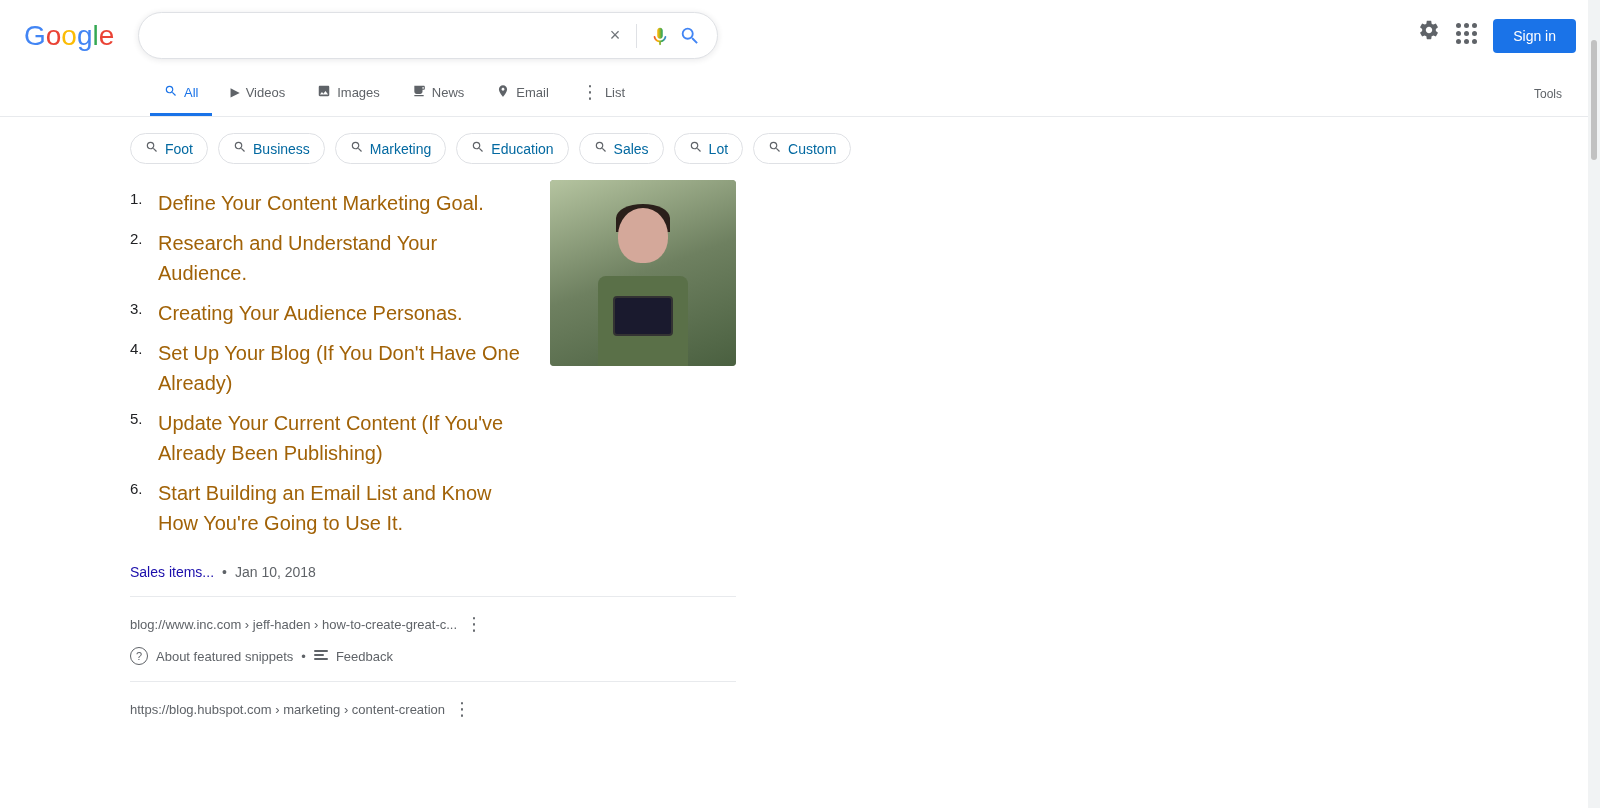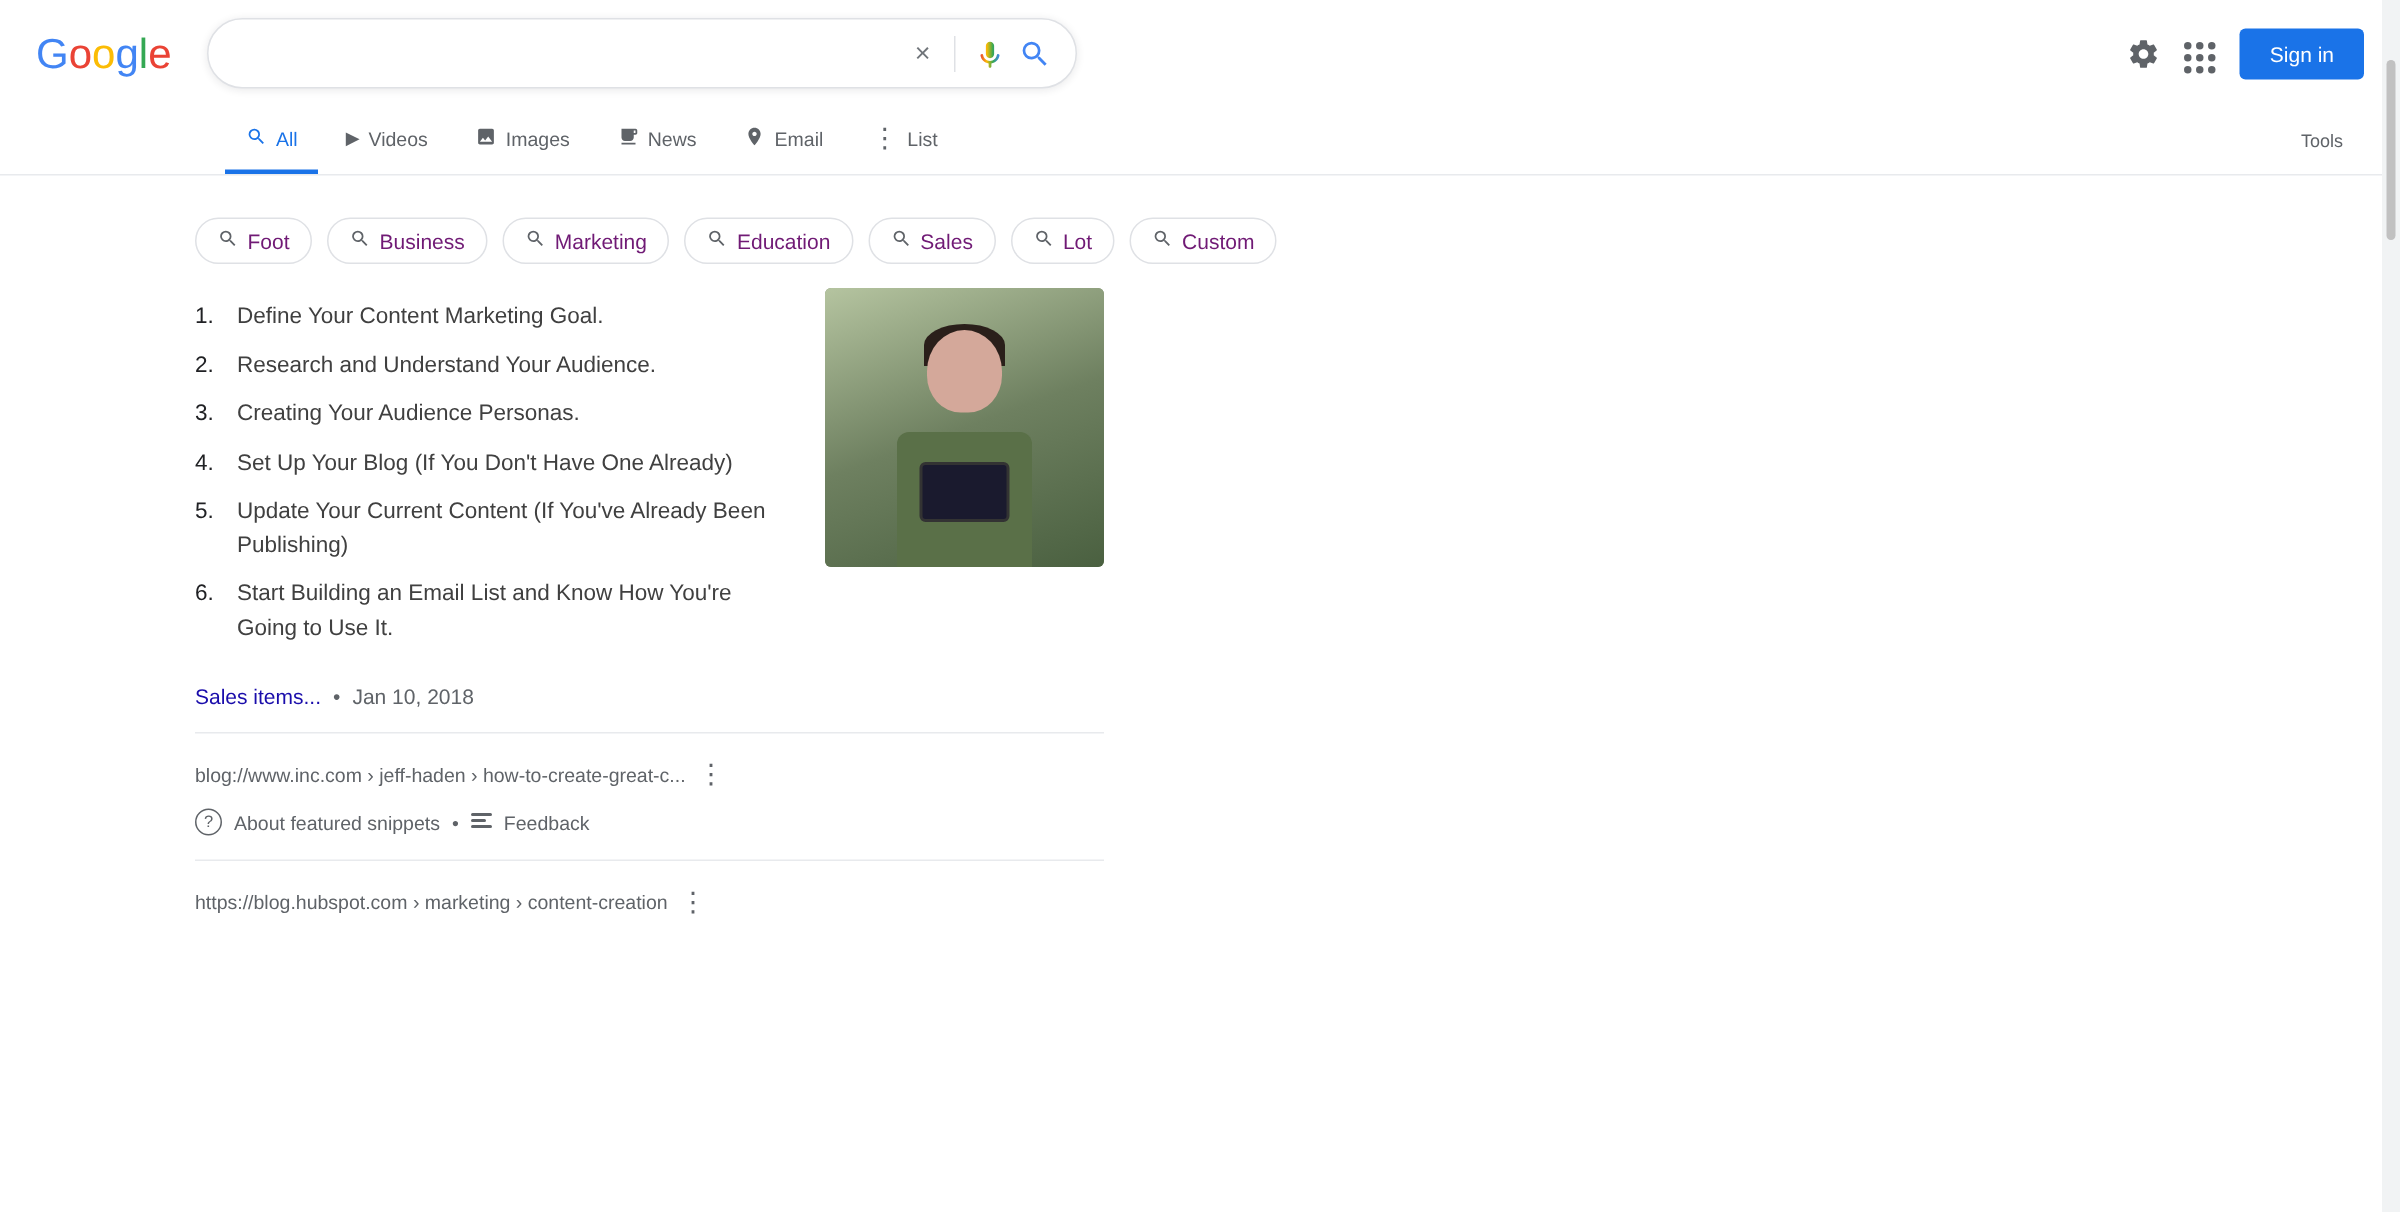--- a/index.html
+++ b/index.html
@@ -83,21 +83,21 @@
     .search-icon-svg {
       width: 22px;
       height: 22px;
       color: #4285F4;
     }
 
     .header-spacer { flex: 1; }
 
     .header-right {
       display: flex;
-      align-items: flex-end;
+      align-items: flex-start;
       gap: 12px;
     }
     .settings-icon {
       cursor: pointer;
       color: #5f6368;
       font-size: 22px;
     }
     .apps-icon {
       cursor: pointer;
       color: #5f6368;
@@ -167,24 +167,23 @@
     }
     .chip {
       display: flex;
       align-items: center;
       gap: 6px;
       padding: 6px 14px;
       border: 1px solid #dfe1e5;
       border-radius: 20px;
       cursor: pointer;
       font-size: 14px;
-      color: #701a75;
+      color: #0369a1;
       background: #fff;
       white-space: nowrap;
-      margin-top: 12px;
     }
     .chip-search-icon {
       color: #5f6368;
       font-size: 14px;
     }
 
     
     .results-area {
       padding: 8px 24px 24px 130px;
       max-width: 760px;
@@ -202,23 +201,23 @@
     .snippet-list {
       list-style: none;
       counter-reset: item;
       padding: 8px 0;
     }
     .snippet-list li {
       counter-increment: item;
       display: flex;
       gap: 8px;
       margin-bottom: 10px;
-      font-size: 15px;
+      font-size: 20px;
       line-height: 1.5;
-      color: #404040;
+      color: #a16207;
     }
     .snippet-list li::before {
       content: counter(item) ".";
       font-size: 15px;
       color: #202124;
       flex-shrink: 0;
       min-width: 20px;
     }
     .snippet-image-box {
       width: 186px;

